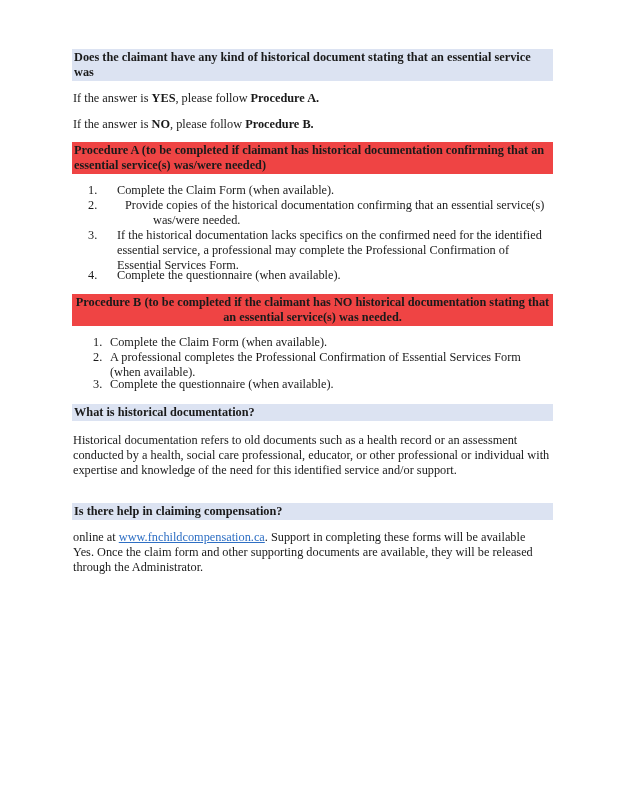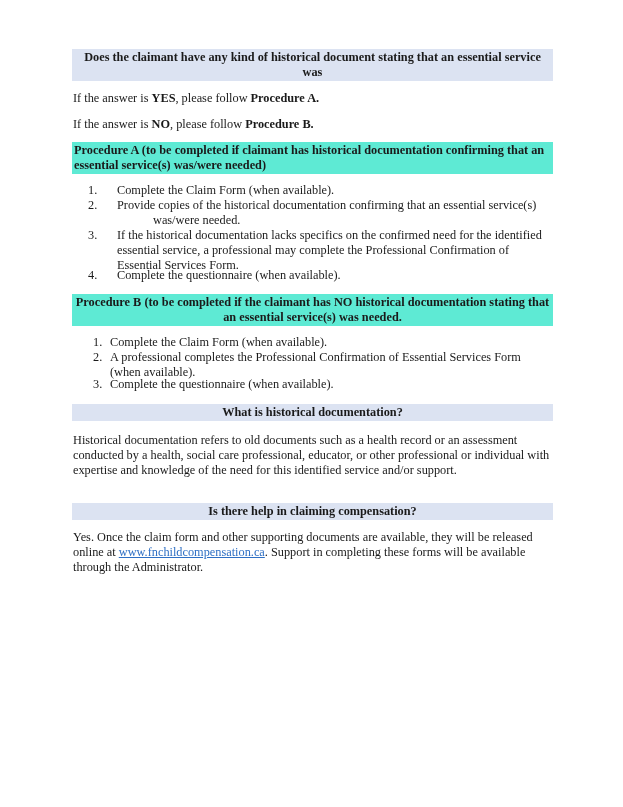--- a/index.html
+++ b/index.html
@@ -7,22 +7,22 @@
     width: 623px; height: 807px; position: relative; overflow: hidden;
     font-family: "Liberation Serif", "DejaVu Serif", serif;
     color: #1a1a1a; font-size: 12.3px; line-height: 15px;
   }
   .page { position: absolute; left: 72px; top: 0; width: 481px; }
   .hbar {
     position: absolute; left: 0; width: 481px;
     font-weight: bold; padding: 1px 2px 1px 2px; box-sizing: border-box;
     line-height: 15px;
   }
-  .hbar.blue { background: #dce3f2; text-align: center; }
-  .hbar.gray { background: #5eead4; }
+  .hbar.blue { background: #dce3f2; }
+  .hbar.gray { background: #ef4444; }
   .para { position: absolute; left: 1px; width: 481px; }
   .b { font-weight: bold; margin-top: 28px; }
   .li { position: absolute; left: 0; width: 481px; }
   .li .num { position: absolute; text-align: left; }
   .li .txt { position: absolute; }
   a.link { color: #2e6fc4; text-decoration: underline; }
 </style>
 </head>
 <body>
 
@@ -44,21 +44,21 @@
     <div>Procedure A (to be completed if claimant has historical documentation confirming that an</div>
     <div>essential service(s) was/were needed)</div>
   </div>
 
   <div class="li" style="top:183px;">
     <span class="num" style="left:16px;">1.</span>
     <span class="txt" style="left:45px;">Complete the Claim Form (when available).</span>
   </div>
   <div class="li" style="top:198px;">
     <span class="num" style="left:16px;">2.</span>
-    <span class="txt" style="left:45px;">Provide copies of the historical documentation confirming that an essential service(s)</span>
+    <span class="txt" style="left:53px;">Provide copies of the historical documentation confirming that an essential service(s)</span>
     <span class="txt" style="left:41px; top:15px;margin-left:40px;">was/were needed.</span>
   </div>
   <div class="li" style="top:228px;">
     <span class="num" style="left:16px;">3.</span>
     <span class="txt" style="left:45px;">If the historical documentation lacks specifics on the confirmed need for the identified</span>
     <span class="txt" style="left:45px; top:15px;">essential service, a professional may complete the Professional Confirmation of</span>
     <span class="txt" style="left:45px; top:30px;text-align:center;">Essential Services Form.</span>
   </div>
   <div class="li" style="top:268px;">
     <span class="num" style="left:16px;">4.</span>
@@ -92,20 +92,20 @@
     <div>Historical documentation refers to old documents such as a health record or an assessment</div>
     <div>conducted by a health, social care professional, educator, or other professional or individual with</div>
     <div>expertise and knowledge of the need for this identified service and/or support.</div>
   </div>
 
   <div class="hbar blue" style="top:503px;">
     <div>Is there help in claiming compensation?</div>
   </div>
 
   <div class="para" style="top:530px;">
-    <div>Yes. Once the claim form and other supporting documents are available, they will be released</div>
     <div>
       <span>online at </span><a class="link" href="#">www.fnchildcompensation.ca</a><span>. Support in completing these forms will be available</span>
     </div>
+    <div>Yes. Once the claim form and other supporting documents are available, they will be released</div>
     <div>through the Administrator.</div>
   </div>
 
 </div>
 
 </body></html>

